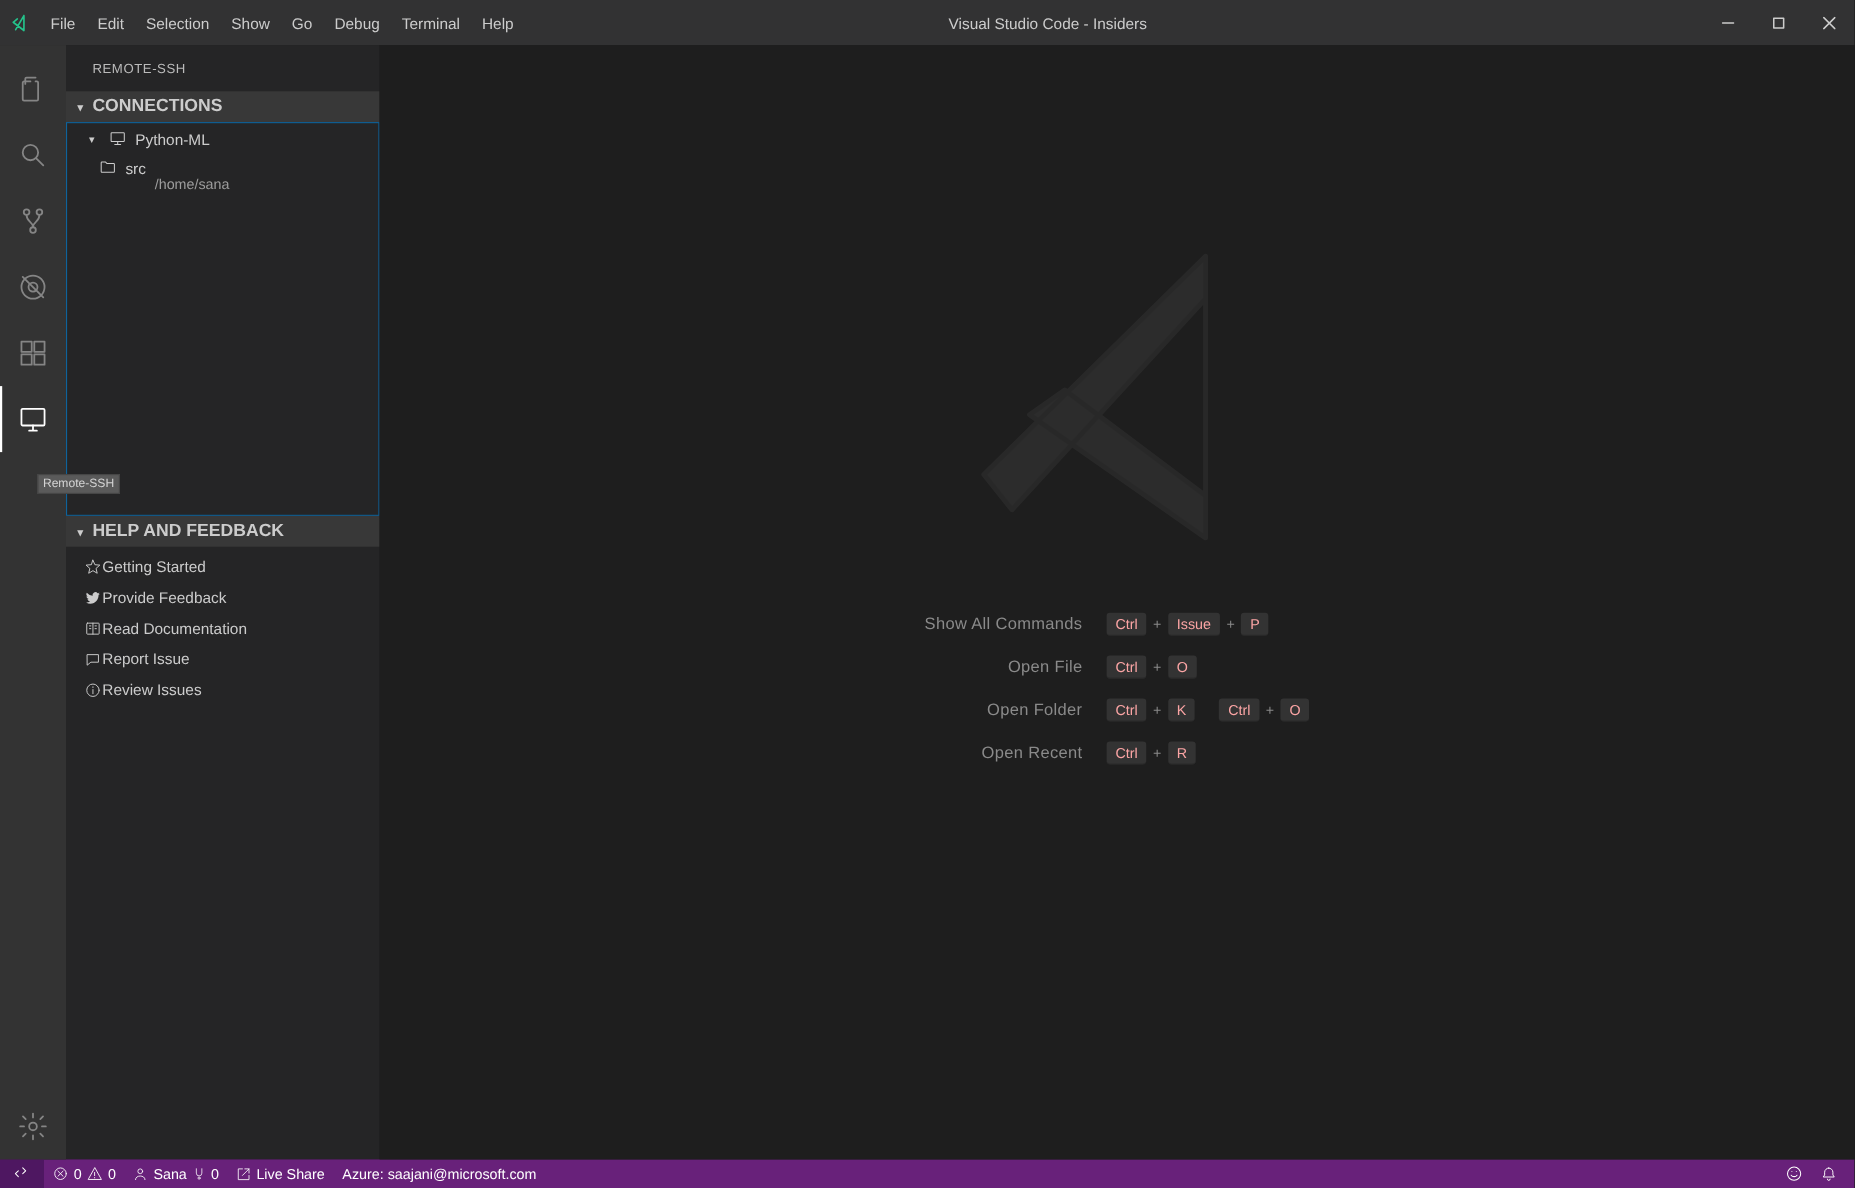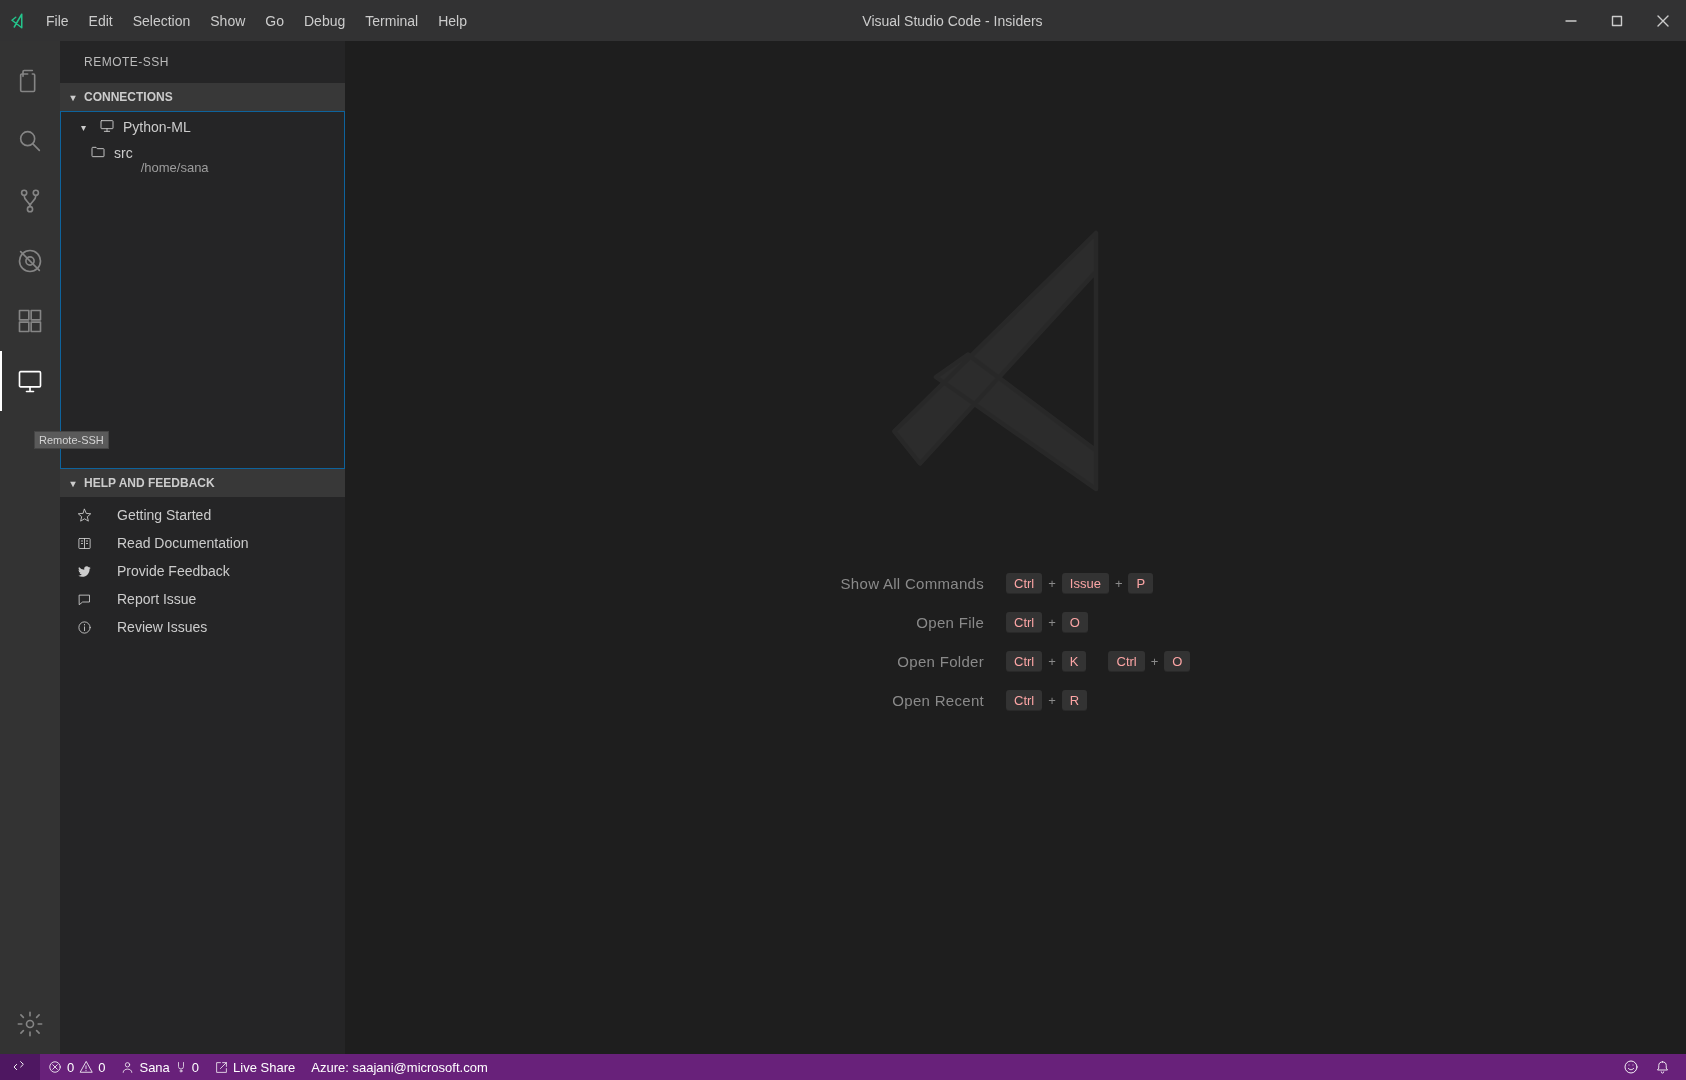--- a/index.html
+++ b/index.html
@@ -92,21 +92,21 @@
     height: 42px; line-height: 42px;
     padding-left: 24px;
     font-size: 12px;
     letter-spacing: .5px;
     color: #bbbbbb;
   }
   .section-header {
     height: 28px; display:flex; align-items:center;
     background: #383838;
     padding-left: 8px;
-    font-size: 12px;
+    font-size: 16px;
     font-weight: 700;
     color: #cccccc;
     gap:6px;
   }
   .section-header .twisty { width:10px; text-align:center;}
   .twisty::before { content:"▾"; font-size:10px; display:inline-block;}
   .tree {
     flex: 0 0 auto;
     padding: 2px 0 6px 0;
   }
@@ -127,21 +127,21 @@
   .tree-row.indent1 { padding-left: 29px; }
   .subpath { color:#9d9d9d; font-size:13px;margin-top:28px;}
 
   .help-list {
     padding: 4px 0;
   }
   .help-item {
     display:flex; align-items:center;
     height:28px;
     padding-left: 16px;
-    gap:25px;
+    gap:1px;
     font-size: 14px;
     color:#cccccc;
   }
   .help-item .hicon { width:16px; display:flex; justify-content:center;}
 
   
   .editor {
     flex: 1;
     background: #1e1e1e;
     position: relative;
@@ -151,21 +151,21 @@
   }
   .watermark {
     position:absolute;
     top: 160px;
     left: 50%;
     transform: translateX(-50%);
     opacity: .06;
   }
   .shortcut-grid {
     position:absolute;
-    top: 532px;
+    top: 516px;
     left:50%;
     transform: translateX(-50%);
     display:grid;
     grid-template-columns: auto auto;
     row-gap: 18px;
     column-gap: 22px;
     align-items:center;
   }
   .sc-label {
     text-align:right;
@@ -335,33 +335,33 @@
         <span class="hicon">
           <svg width="15" height="15" viewBox="0 0 24 24">
               <path d="m12 2 2.8 6.6 7.2.6-5.5 4.8 1.7 7L12 17.3 5.8 21l1.7-7L2 9.2l7.2-.6z"></path>
             </svg>
         </span>
         <span>Getting Started</span>
       </div>
       <div class="help-item">
         <span class="hicon">
           <svg width="15" height="15" viewBox="0 0 24 24">
-              <rect x="3" y="4" width="18" height="16" rx="1"></rect>
-              <path d="M12 4v16M7 8h2M7 12h2M15 8h2M15 12h2"></path>
-            </svg>
-        </span>
-        <span>Read Documentation</span>
+              <path d="M22 5.9a8 8 0 0 1-2.4.7 4.2 4.2 0 0 0 1.8-2.3 8.4 8.4 0 0 1-2.6 1A4.1 4.1 0 0 0 11.6 9a11.7 11.7 0 0 1-8.5-4.3 4.1 4.1 0 0 0 1.3 5.5 4 4 0 0 1-1.9-.5v.1a4.1 4.1 0 0 0 3.3 4 4.2 4.2 0 0 1-1.9.1 4.1 4.1 0 0 0 3.9 2.9A8.3 8.3 0 0 1 2 18.6a11.7 11.7 0 0 0 6.3 1.8c7.6 0 11.8-6.3 11.8-11.8v-.5A8.4 8.4 0 0 0 22 5.9z" fill="currentColor" stroke="none"></path>
+            </svg>
+        </span>
+        <span>Provide Feedback</span>
       </div>
       <div class="help-item">
         <span class="hicon">
           <svg width="15" height="15" viewBox="0 0 24 24">
-              <path d="M22 5.9a8 8 0 0 1-2.4.7 4.2 4.2 0 0 0 1.8-2.3 8.4 8.4 0 0 1-2.6 1A4.1 4.1 0 0 0 11.6 9a11.7 11.7 0 0 1-8.5-4.3 4.1 4.1 0 0 0 1.3 5.5 4 4 0 0 1-1.9-.5v.1a4.1 4.1 0 0 0 3.3 4 4.2 4.2 0 0 1-1.9.1 4.1 4.1 0 0 0 3.9 2.9A8.3 8.3 0 0 1 2 18.6a11.7 11.7 0 0 0 6.3 1.8c7.6 0 11.8-6.3 11.8-11.8v-.5A8.4 8.4 0 0 0 22 5.9z" fill="currentColor" stroke="none"></path>
-            </svg>
-        </span>
-        <span>Provide Feedback</span>
+              <rect x="3" y="4" width="18" height="16" rx="1"></rect>
+              <path d="M12 4v16M7 8h2M7 12h2M15 8h2M15 12h2"></path>
+            </svg>
+        </span>
+        <span>Read Documentation</span>
       </div>
       <div class="help-item">
         <span class="hicon">
           <svg width="15" height="15" viewBox="0 0 24 24">
               <path d="M4 5h16v11H9l-5 4z"></path>
             </svg>
         </span>
         <span>Report Issue</span>
       </div>
       <div class="help-item">

